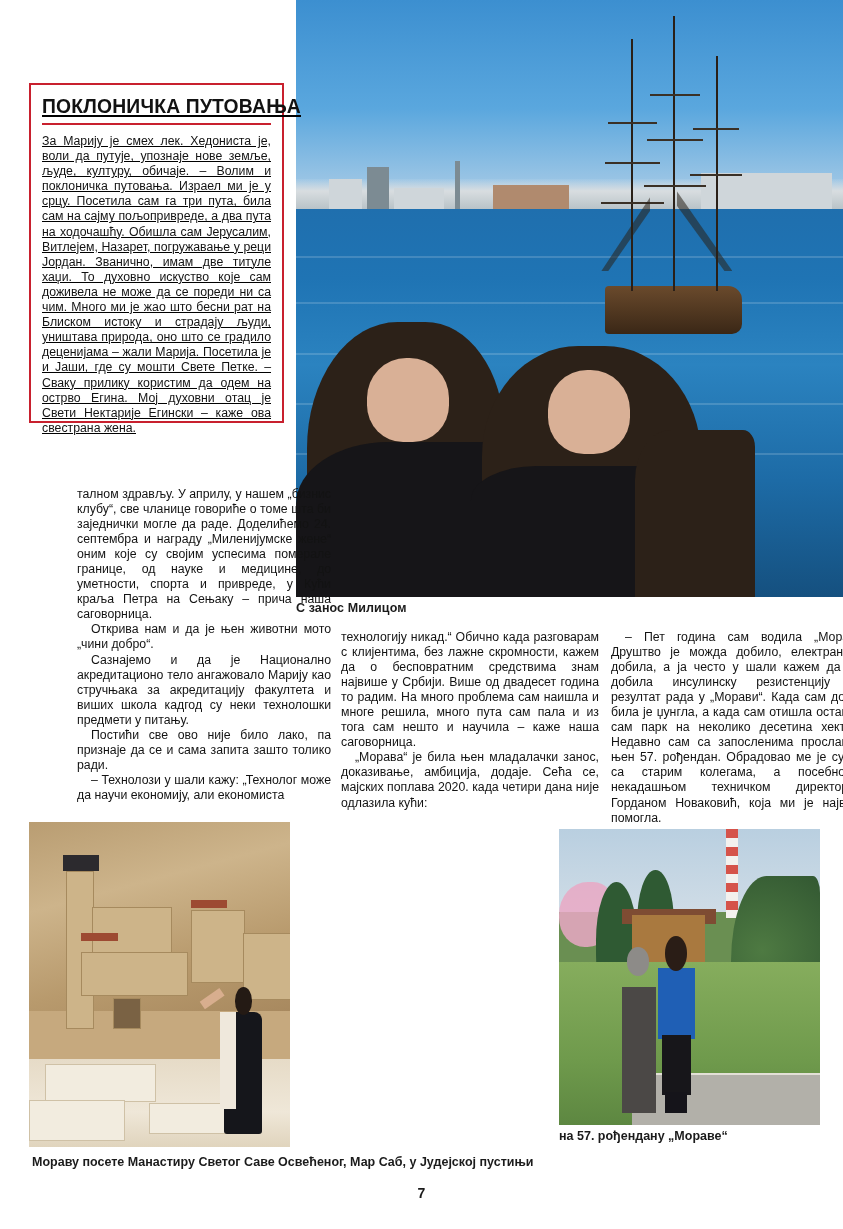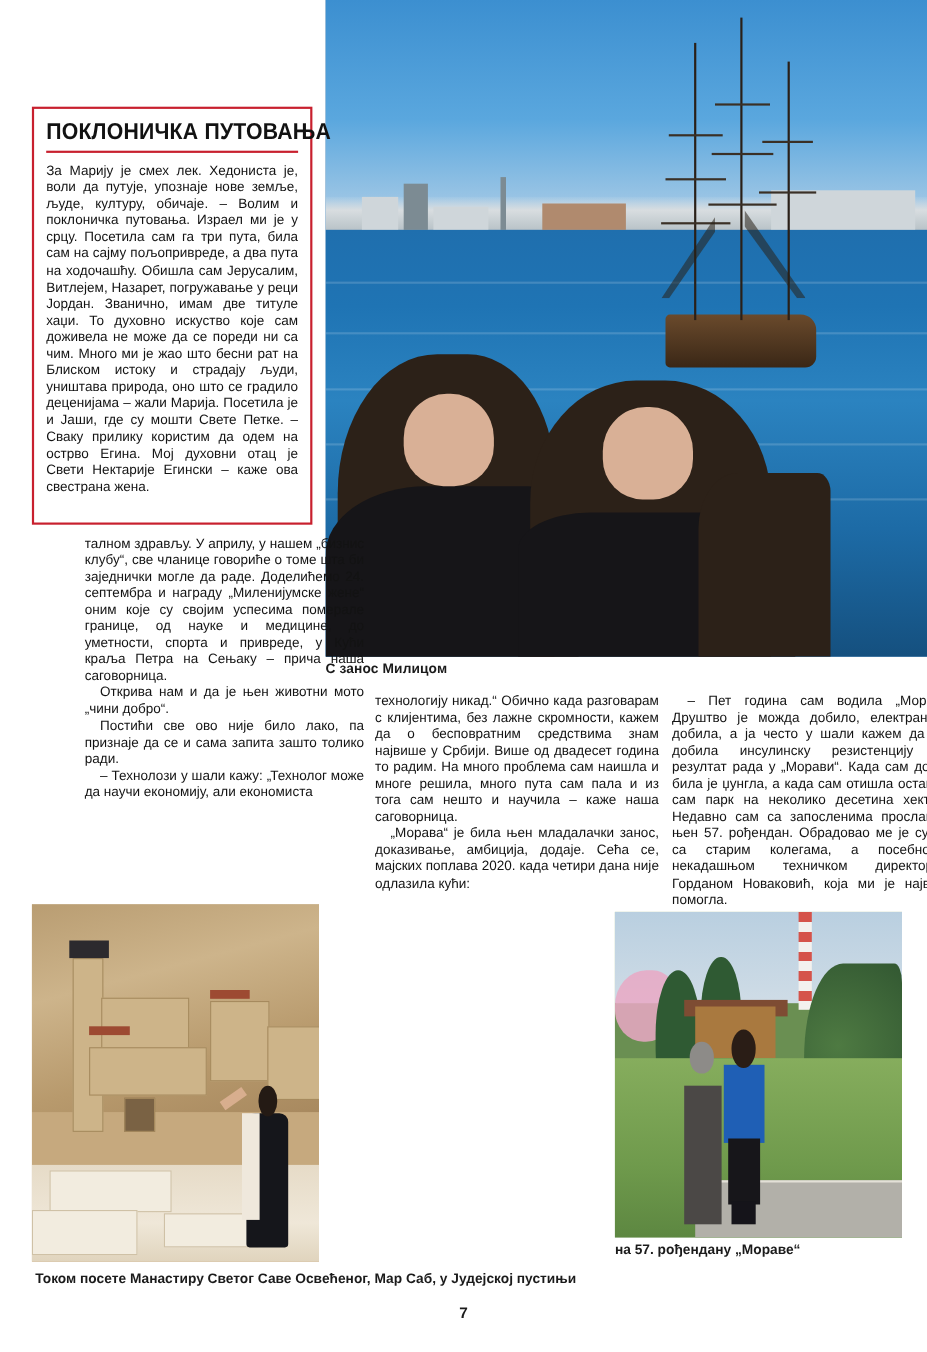--- a/index.html
+++ b/index.html
@@ -109,26 +109,27 @@
     font-size: 12.5px;
     font-weight: bold;
     color: #1b1b1b;
     letter-spacing: .1px;
   }
 
   
   .sidebox {
     position: absolute;
     left: 29px;
-    top: 97px;
+    top: 83px;
     width: 255px;
-    height: 380px;
+    height: 340px;
     border: 2px solid #c8202e;
     background: #ffffff;
     box-sizing: border-box;
+    text-decoration: underline;
   }
   .sidebox-inner {
     padding: 9px 11px 8px 11px;
   }
   .sidebox h2 {
     margin: 0;
     font-family: "Liberation Sans Narrow", "Liberation Sans", sans-serif;
     font-size: 21px;
     line-height: 23px;
     font-weight: bold;
@@ -394,20 +395,21 @@
     <div class="sidebox-inner">
       <h2>ПОКЛОНИЧКА ПУТОВАЊА</h2>
       <div class="rule"></div>
       <p>За Марију је смех лек. Хедониста је, воли да путује, упознаје нове земље, људе, културу, обичаје. – Волим и поклоничка путовања. Израел ми је у срцу. Посетила сам га три пута, била сам на сајму пољопривреде, а два пута на ходочашћу. Обишла сам Јерусалим, Витлејем, Назарет, погружавање у реци Јордан. Званично, имам две титуле хаџи. То духовно искуство које сам доживела не може да се пореди ни са чим. Много ми је жао што бесни рат на Блиском истоку и страдају људи, уништава природа, оно што се градило деценијама – жали Марија. Посетила је и Јаши, где су мошти Свете Петке. – Сваку прилику користим да одем на острво Егина. Мој духовни отац је Свети Нектарије Егински – каже ова свестрана жена.</p>
     </div>
   </div>
 
   <div class="col col-1">
     <p>талном здрављу. У априлу, у нашем „бизнис клубу“, све чланице говориће о томе шта би заједнички могле да раде. Доделићемо 24. септембра и награду „Миленијумске жене“ оним које су својим успесима померале границе, од науке и медицине, до уметности, спорта и привреде, у Кући краља Петра на Сењаку – прича наша саговорница.</p>
     <p class="indent">Открива нам и да је њен животни мото „чини добро“.</p>
+    <p class="indent">Сазнајемо и да је Национално акредитационо тело ангажовало Марију као стручњака за акредитацију факултета и виших школа кадгод су неки технолошки предмети у питању.</p>
     <p class="indent">Постићи све ово није било лако, па признаје да се и сама запита зашто толико ради.</p>
     <p class="indent">– Технолози у шали кажу: „Технолог може да научи економију, али економиста</p>
   </div>
 
   <div class="col col-2">
     <p>технологију никад.“ Обично када разговарам с клијентима, без лажне скромности, кажем да о бесповратним средствима знам највише у Србији. Више од двадесет година то радим. На много проблема сам наишла и многе решила, много пута сам пала и из тога сам нешто и научила – каже наша саговорница.</p>
     <p class="indent">„Морава“ је била њен младалачки занос, доказивање, амбиција, додаје. Сећа се, мајских поплава 2020. када четири дана није одлазила кући:</p>
   </div>
 
   <div class="col col-3">
@@ -434,21 +436,21 @@
     <div class="step" style="left:46%;bottom:4%;width:32%;height:9%;"></div>
 
     <div class="lady">
       <div class="dress"></div>
       <div class="scarf"></div>
       <div class="head"></div>
       <div class="arm"></div>
     </div>
   </div>
 
-  <div class="cap cap-monastery">Током посете Манастиру Светог Саве Освећеног, Мар Саб, у Јудејској пустињи</div>
+  <div class="cap cap-monastery">Мораву посете Манастиру Светог Саве Освећеног, Мар Саб, у Јудејској пустињи</div>
 
   <div class="photo-gordana">
     <div class="g-sky"></div>
     <div class="stack"></div>
     <div class="blossom"></div>
     <div class="tree" style="left:14%;top:18%;width:16%;height:40%;"></div>
     <div class="tree" style="left:30%;top:14%;width:14%;height:36%;"></div>
     <div class="hut-roof"></div>
     <div class="hut"></div>
     <div class="hedge"></div>

